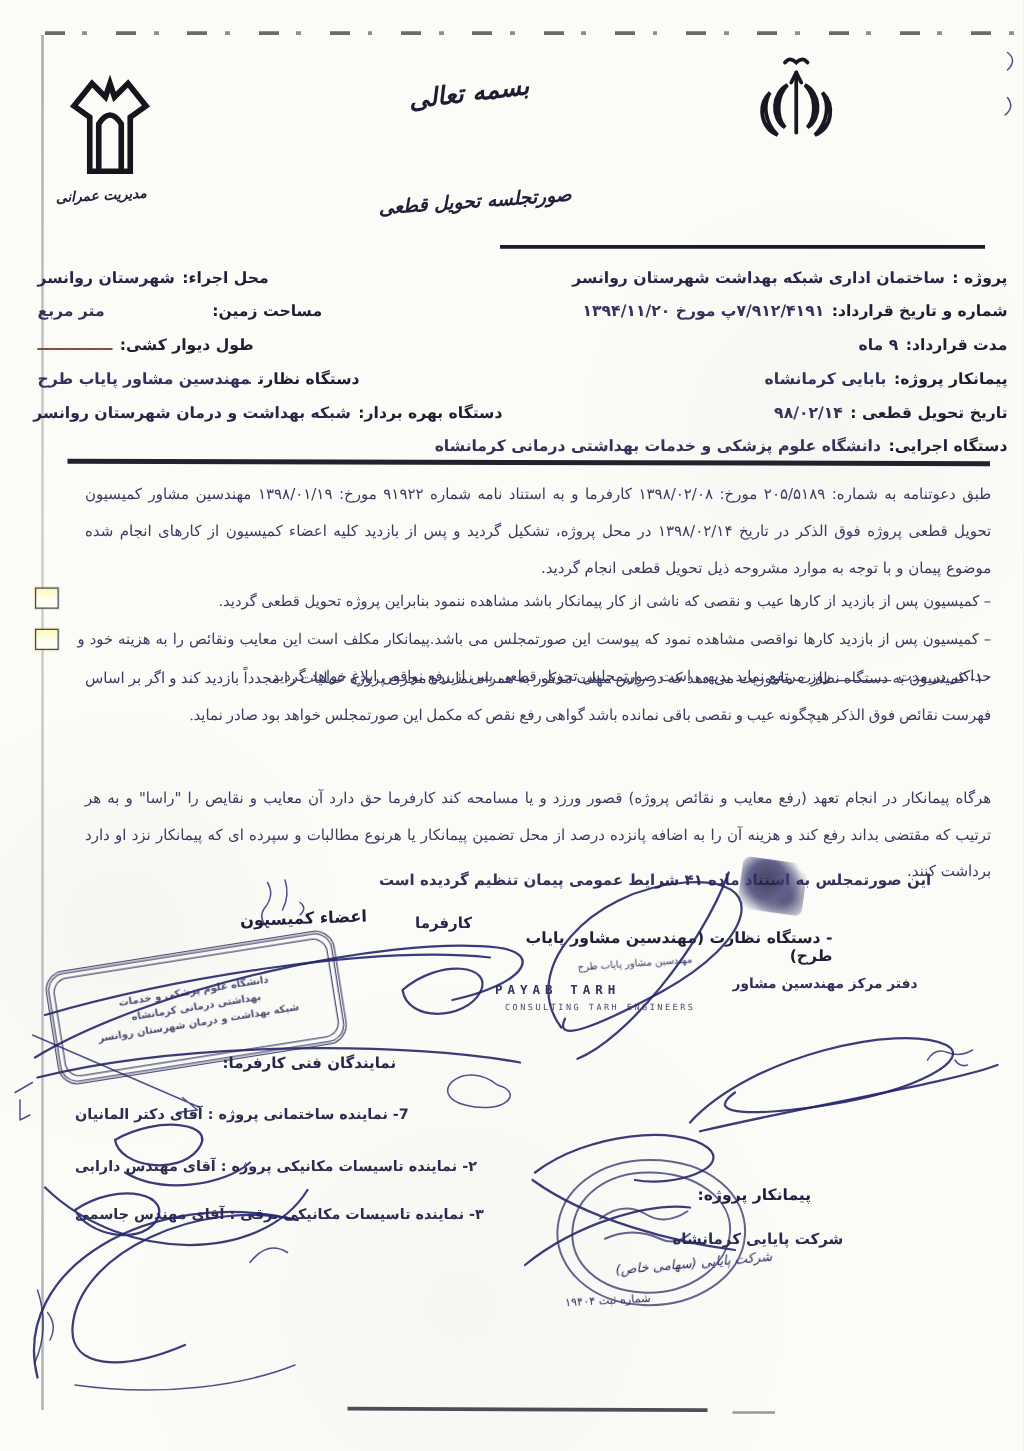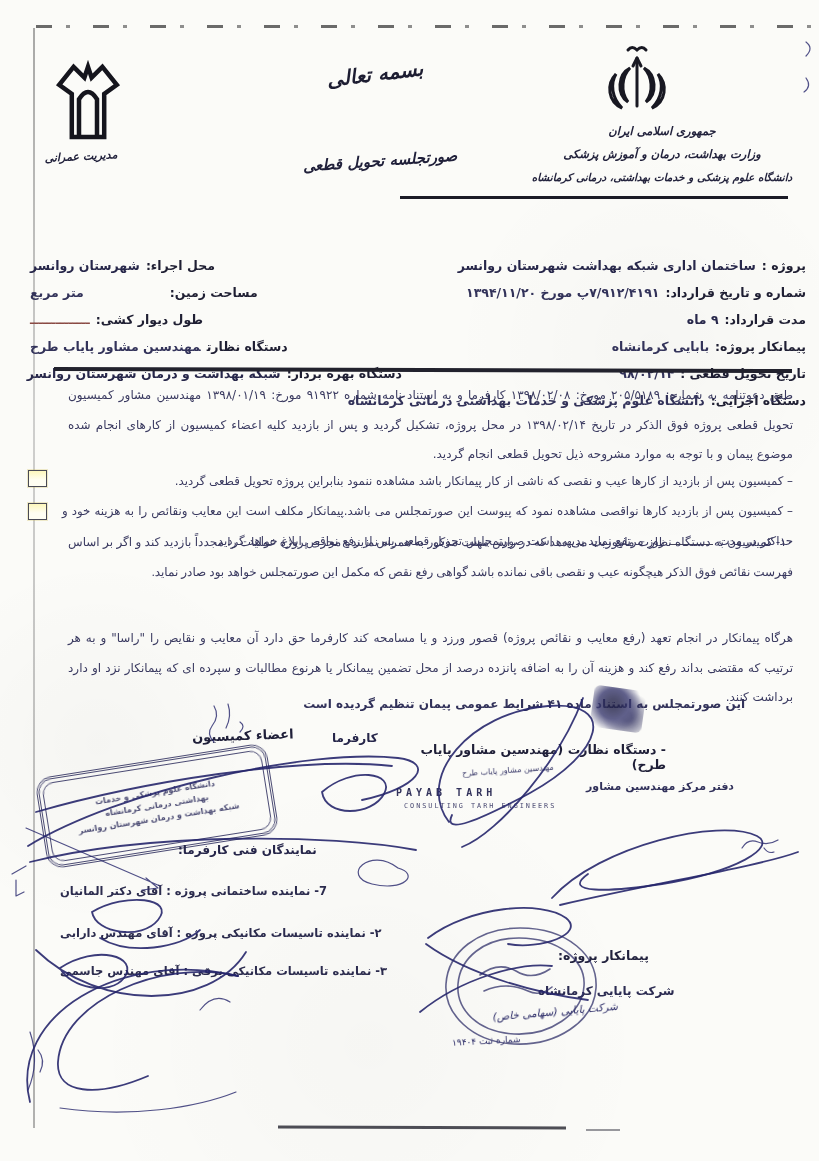--- a/index.html
+++ b/index.html
@@ -22,21 +22,21 @@
   .uni-logo{top:58px;left:52px;}
   .logo-caption{top:150px;left:16px;width:130px;text-align:center;font-size:11px;font-style:italic;font-weight:bold;color:#22223c;transform:rotate(-3deg);}
   .bismillah{top:62px;left:295px;width:160px;text-align:center;font-size:20px;font-weight:bold;font-style:italic;color:#1d1d32;transform:rotate(-7deg);letter-spacing:1px;}
   .doc-title{top:152px;left:282px;width:196px;text-align:center;font-size:15px;font-weight:bold;font-style:italic;color:#20203a;transform:rotate(-4deg);}
   .emblem{top:44px;left:604px;}
   .gov{top:120px;left:528px;width:268px;text-align:center;}
   .gov div{font-size:11.5px;line-height:23px;font-weight:bold;font-style:italic;color:#23233d;white-space:nowrap;}
   .gov .g3{font-size:10.5px;}
   .rule1{top:196px;left:400px;width:388px;height:3px;background:#1b1b26;}
   
-  .info-col{top:208px;font-size:12.5px;margin-top:44px;}
+  .info-col{top:208px;font-size:12.5px;}
   .info-col .row{height:27px;line-height:27px;white-space:nowrap;}
   .col-right{right:13px;width:432px;}
   .col-left{left:30px;width:372px;text-align:right;direction:rtl;}
   .col-left .row{text-align:left;}
   .lbl{font-weight:bold;color:#1f1f33;}
   .val{font-weight:bold;color:#27274a;margin-right:6px;}
   .val.plain{font-weight:600;color:#33335a;}
   .val.gap{margin-right:86px;}
   .val.dash{color:#8a4a44;letter-spacing:-1px;}
   .rule2{top:368px;left:54px;width:738px;height:4px;background:#22222d;transform:rotate(.15deg);}
@@ -108,25 +108,20 @@
     <svg class="emblem-svg" width="66" height="76" viewBox="0 0 66 76">
       <path d="M33 14 L33 62"></path>
       <path d="M33 14 L29 22 M33 14 L37 22"></path>
       <path d="M26 24 C14 30 12 50 24 58 C16 48 18 32 26 24 Z"></path>
       <path d="M12 30 C2 40 4 58 18 64 C8 54 6 40 12 30 Z"></path>
       <path d="M40 24 C52 30 54 50 42 58 C50 48 48 32 40 24 Z"></path>
       <path d="M54 30 C64 40 62 58 48 64 C58 54 60 40 54 30 Z"></path>
       <path d="M24 6 Q28 1 33 6 Q38 1 42 6" stroke-width="2.4"></path>
     </svg>
   </div>
-  <div class="abs gov">
-    <div class="g1">جمهوری اسلامی ایران</div>
-    <div class="g2">وزارت بهداشت، درمان و آموزش پزشکی</div>
-    <div class="g3">دانشگاه علوم پزشکی و خدمات بهداشتی، درمانی کرمانشاه</div>
-  </div>
   <div class="abs rule1"></div>
 
   <div class="abs info-col col-right">
     <div class="row"><span class="lbl">پروژه :</span><span class="val">ساختمان اداری شبکه بهداشت شهرستان روانسر</span></div>
     <div class="row"><span class="lbl">شماره و تاریخ قرارداد:</span><span class="val plain">۷/۹۱۲/۴۱۹۱پ    مورخ    ۱۳۹۴/۱۱/۲۰</span></div>
     <div class="row"><span class="lbl">مدت قرارداد:</span><span class="val">۹ ماه</span></div>
     <div class="row"><span class="lbl">پیمانکار پروژه:</span><span class="val plain">بابایی کرمانشاه</span></div>
     <div class="row"><span class="lbl">تاریخ تحویل قطعی :</span><span class="val plain">۹۸/۰۲/۱۴</span></div>
     <div class="row"><span class="lbl">دستگاه اجرایی:</span><span class="val plain">دانشگاه علوم پزشکی و خدمات بهداشتی درمانی کرمانشاه</span></div>
   </div>

